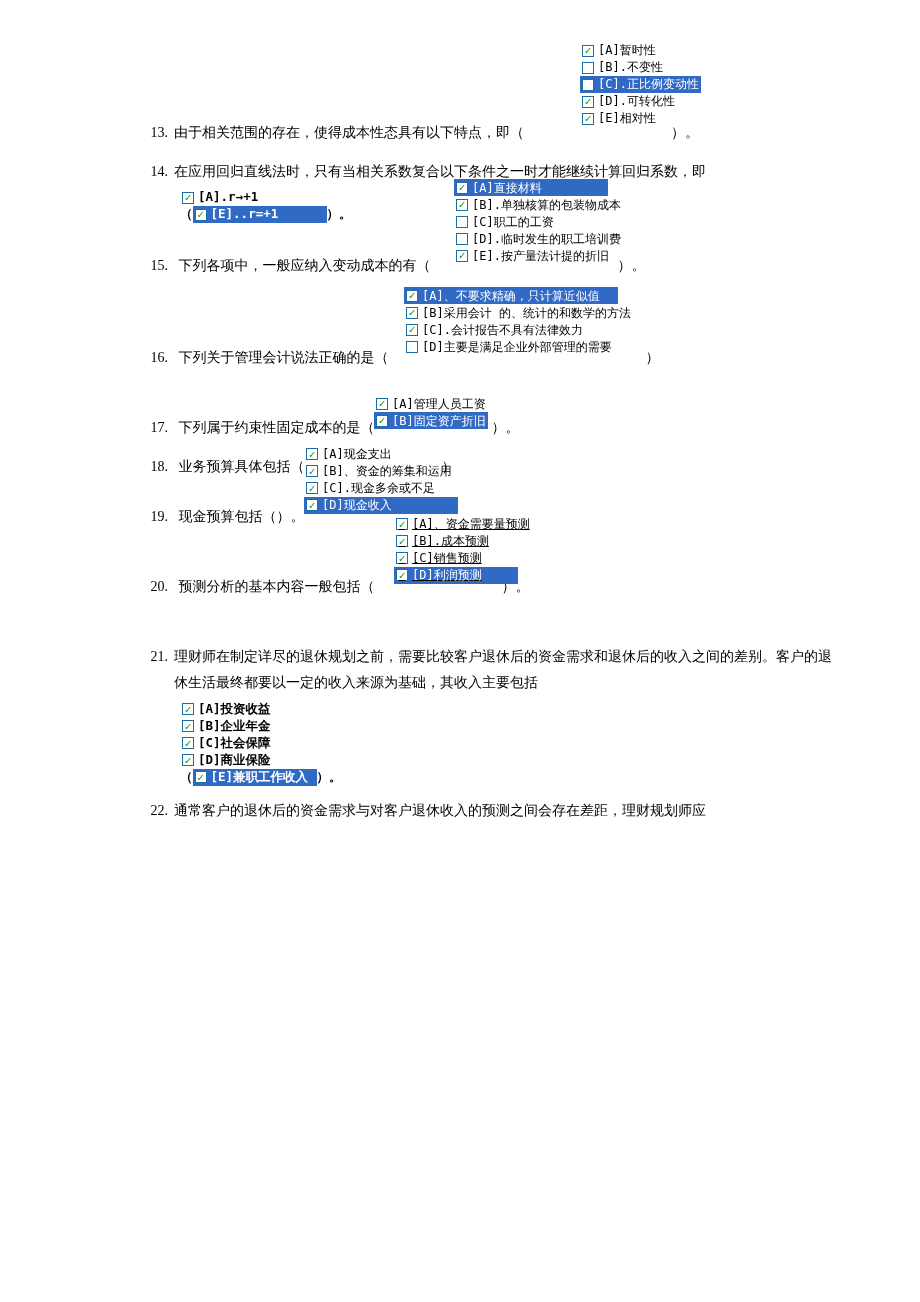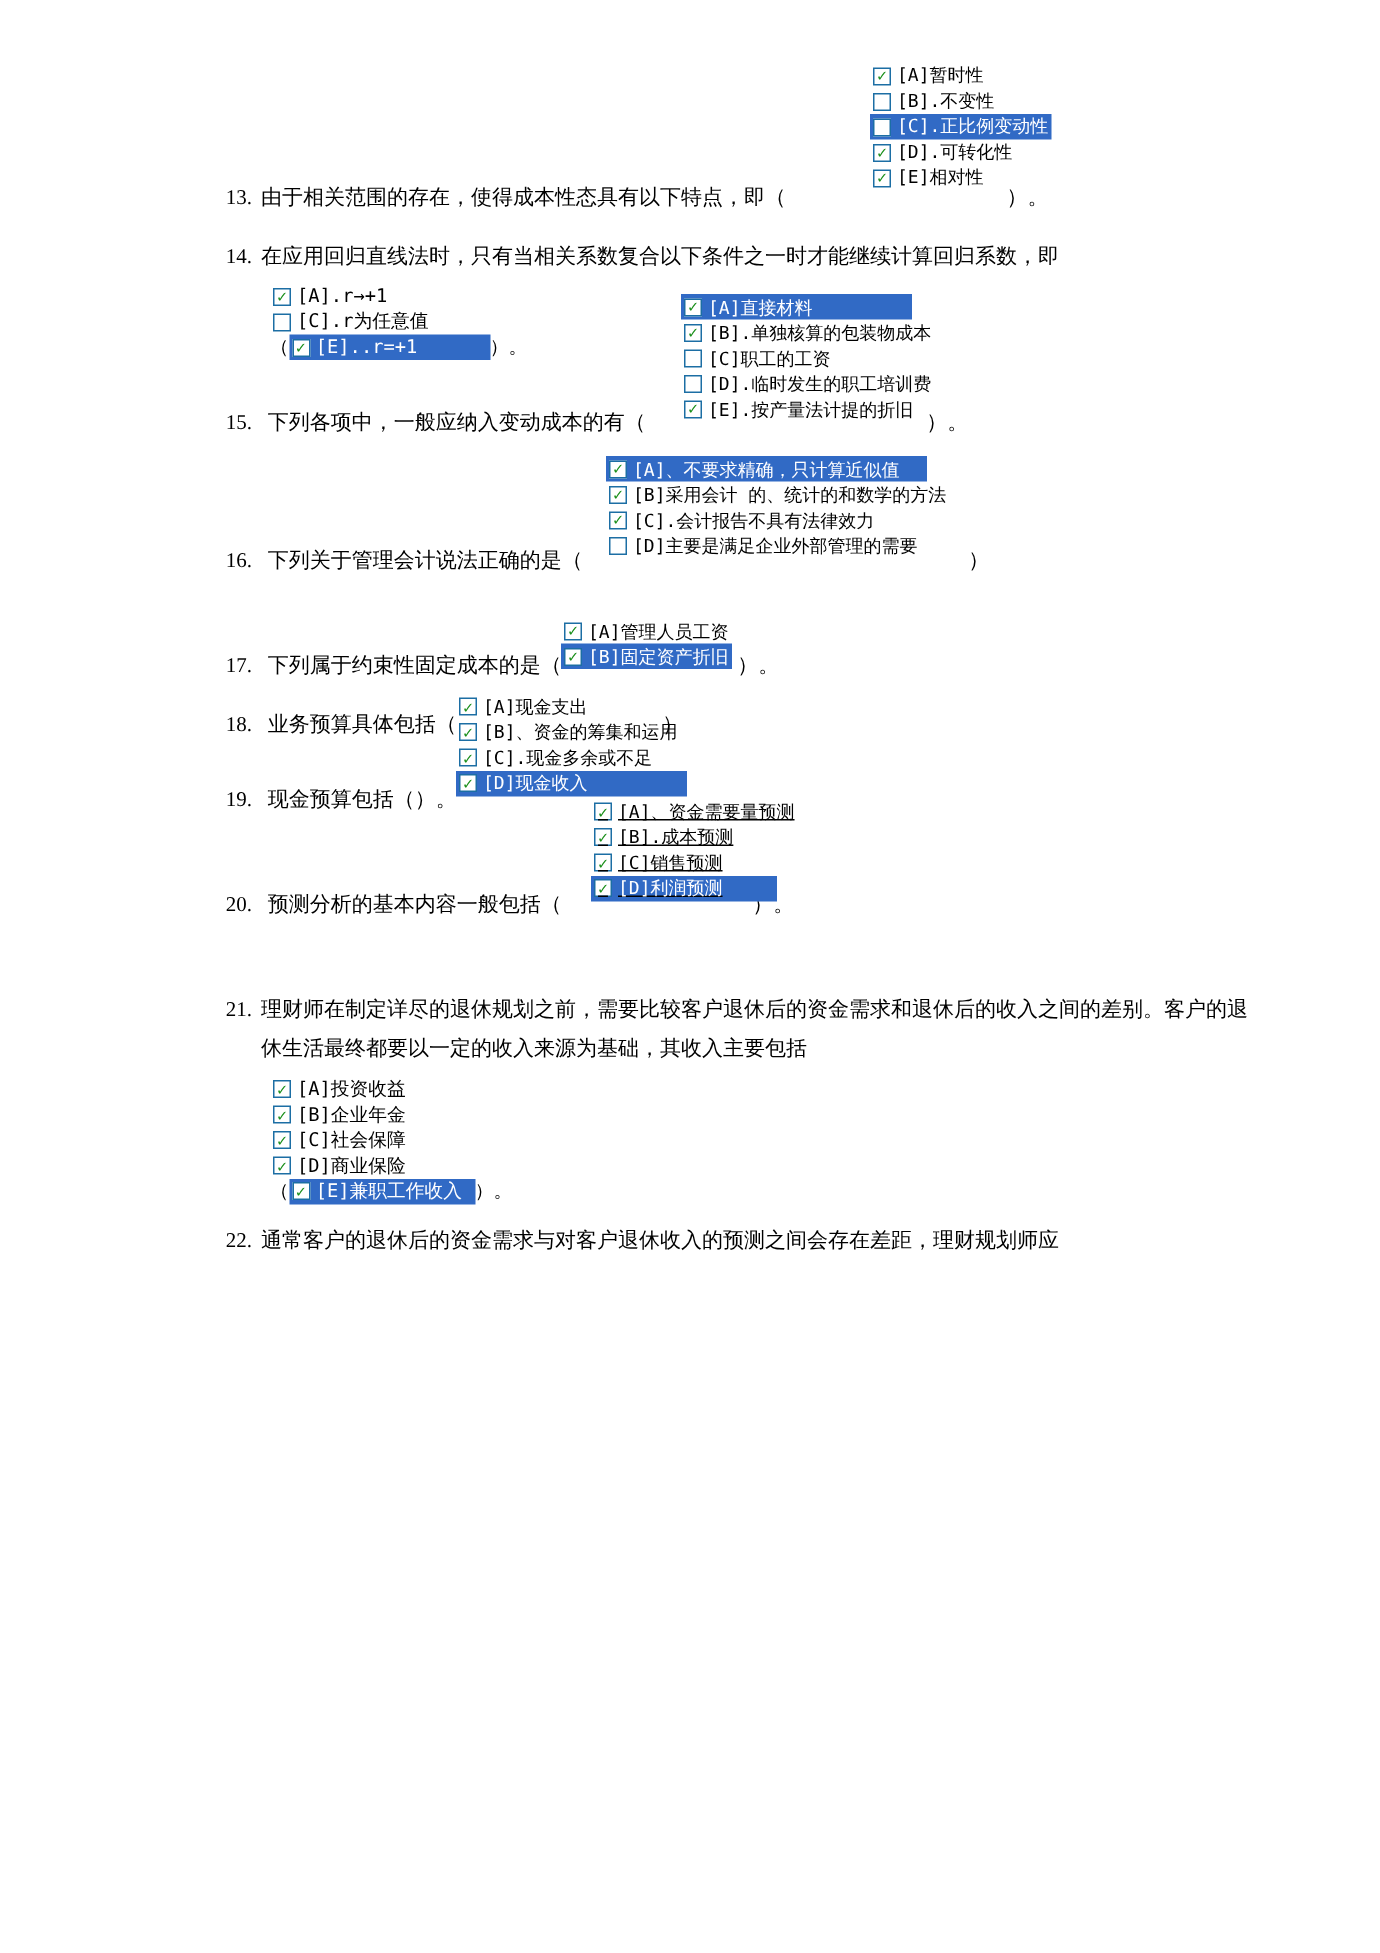--- a/index.html
+++ b/index.html
@@ -37,20 +37,21 @@
     line-height: 1.35;
     font-family: "SimSun", monospace;
     font-size: 12px;
   }
   .opts-block {
     display: block;
     margin: 4px 0 4px 40px;
     line-height: 1.35;
     font-family: "SimSun", monospace;
     font-size: 12.5px;
+    font-weight: bold;
   }
   .opt {
     display: flex;
     align-items: center;
     gap: 4px;
     padding: 0 2px;
     height: 17px;
     white-space: nowrap;
   }
   .opt.sel {
@@ -119,24 +120,20 @@
   <div class="q">
     <div class="qrow">
       <span class="qnum">14.</span>
       <span class="qtext">在应用回归直线法时，只有当相关系数复合以下条件之一时才能继续计算回归系数，即</span>
     </div>
     <div class="opts-block">
       <div class="opt">
           <span class="cb on"></span>
           <span>[A].r→+1</span>
         </div>
-      <div class="opt">
-          <span class="cb"></span>
-          <span>[C].r为任意值</span>
-        </div>
       <div style="display:flex; align-items:center;">
         <span>（</span>
         <div class="opt sel" style="width:130px;">
             <span class="cb on"></span>
             <span>[E]..r=+1</span>
           </div>
         <span>）。</span>
       </div>
     </div>
   </div>

